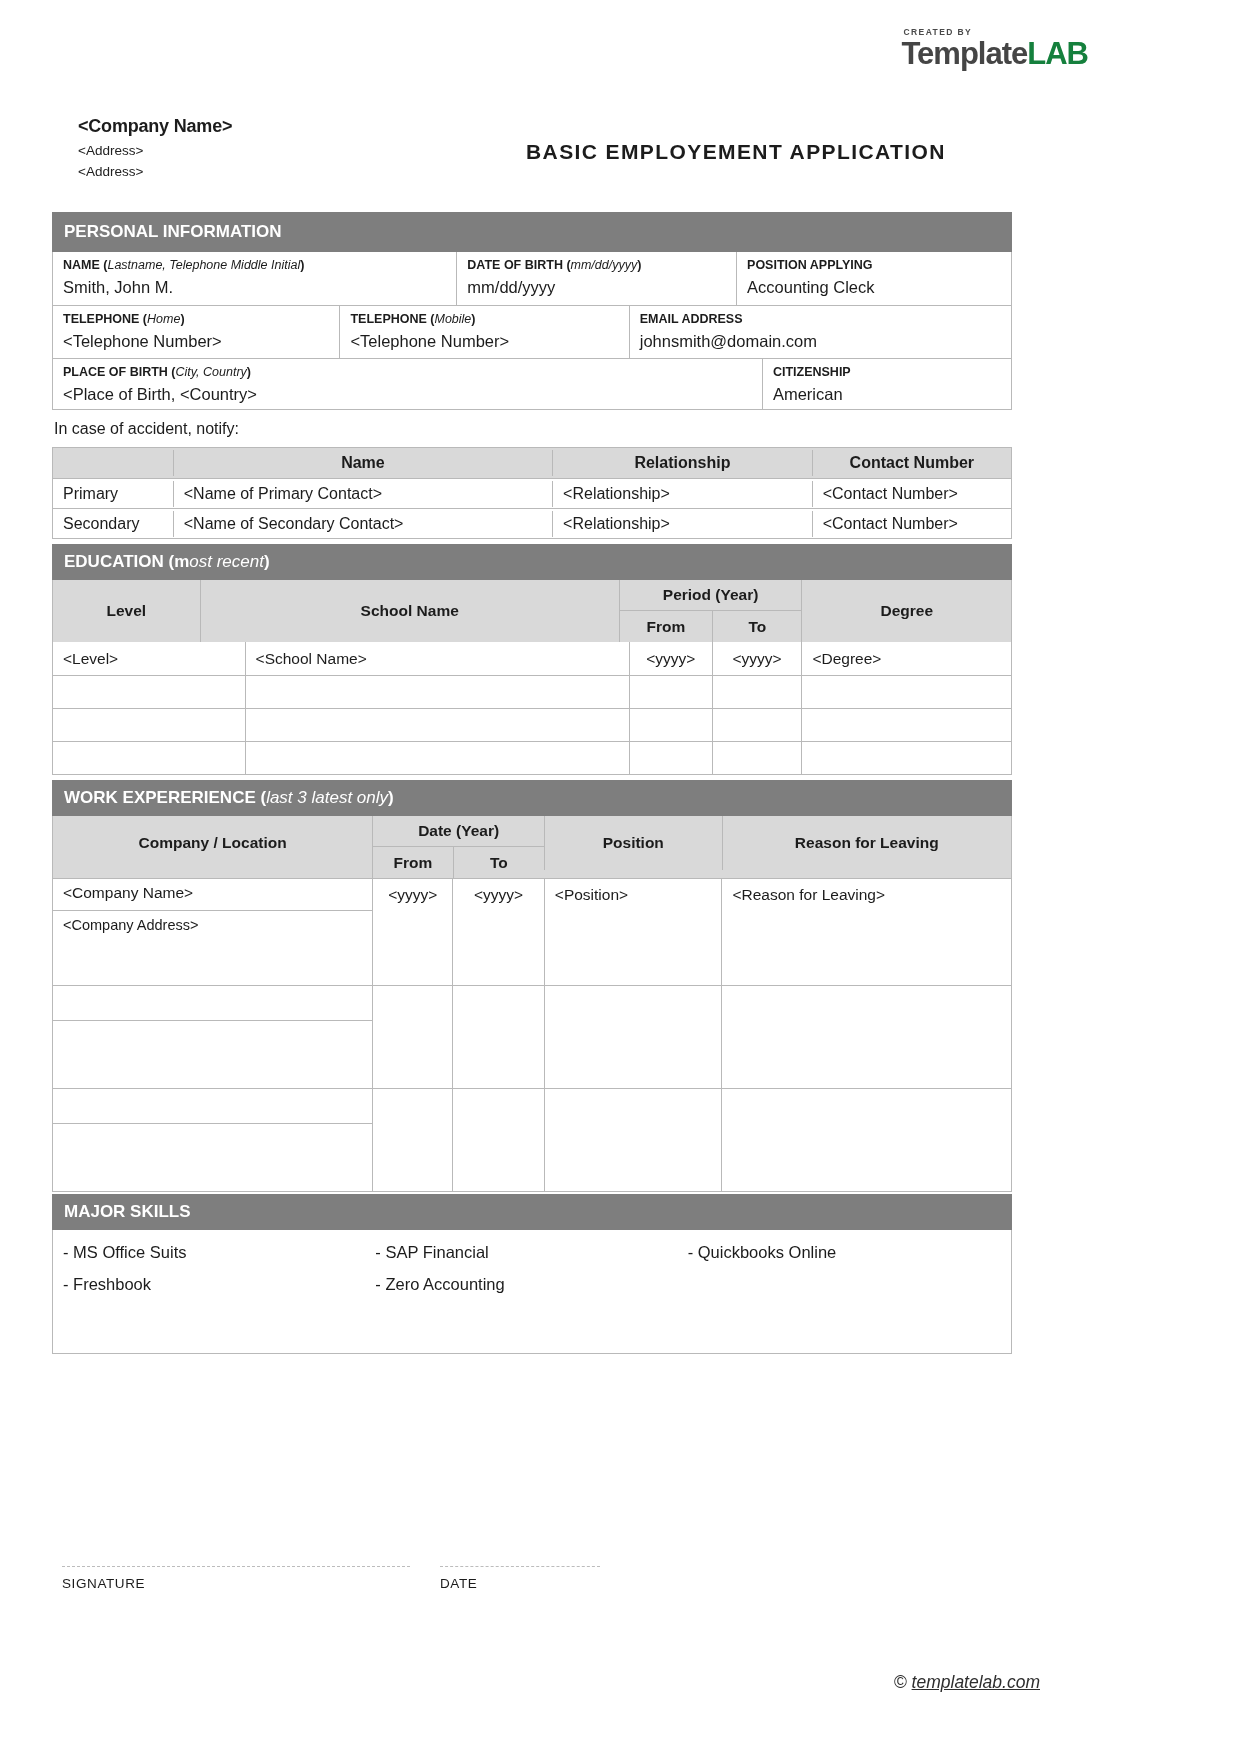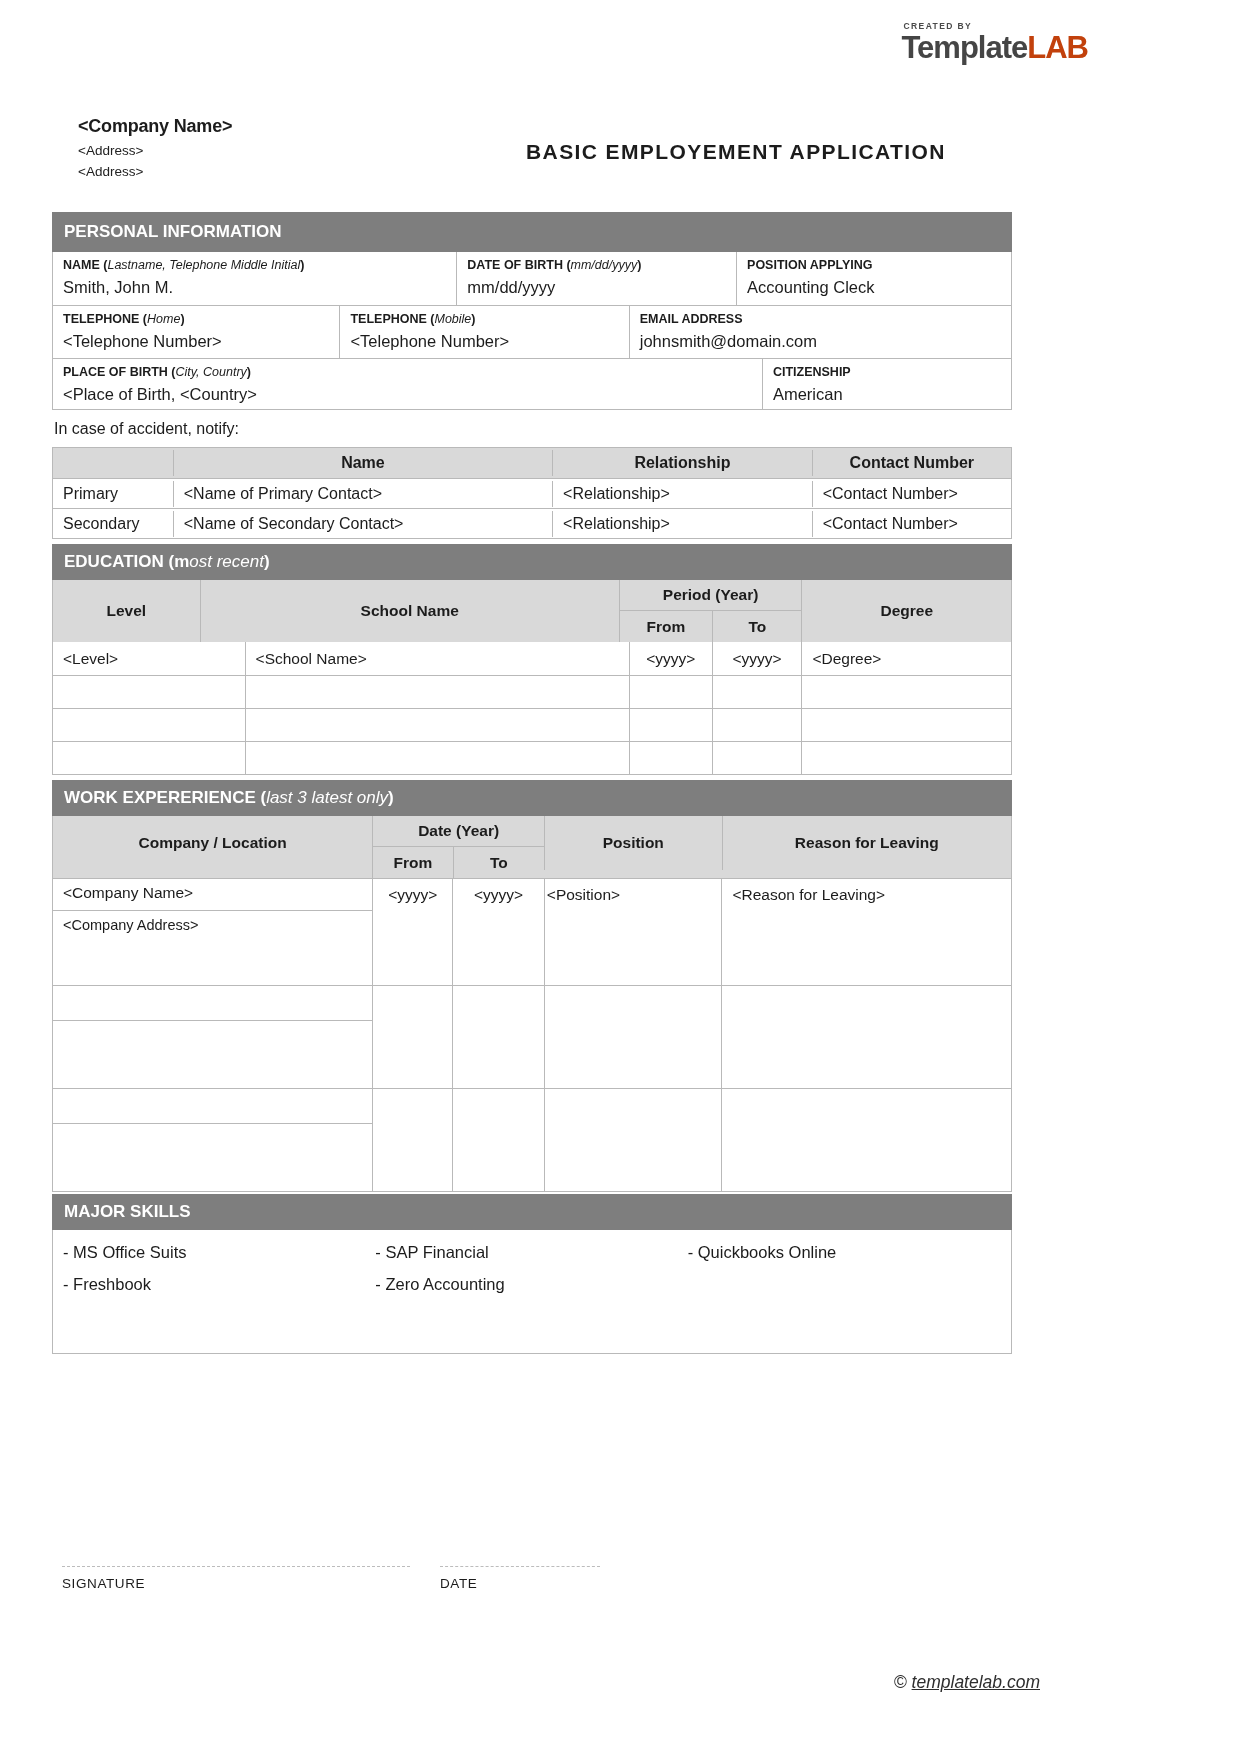--- a/index.html
+++ b/index.html
@@ -1,25 +1,25 @@
 <!DOCTYPE html>
 <html><head>
 <meta charset="utf-8">
 <style>
   html,body{margin:0;padding:0;background:#fff;}
   .sheet{
     position:relative;width:1240px;height:1754px;background:#ffffff;
     font-family:"Liberation Sans", sans-serif;color:#1c1c1c;overflow:hidden;
   }
   
-  .logo{position:absolute;top:22px;right:152px;line-height:1;}
+  .logo{position:absolute;top:28px;right:152px;line-height:1;}
   .logo-created{font-size:8.5px;font-weight:bold;letter-spacing:1.4px;color:#4a4a4a;margin-left:2px;}
   .logo-brand{font-size:31px;font-weight:bold;letter-spacing:-1px;margin-top:1px;}
   .logo-template{color:#454545;}
-  .logo-lab{color:#c2410c;}
+  .logo-lab{color:#15803d;}
   
   .doc-header{position:absolute;top:116px;left:78px;width:1090px;}
   .company-name{font-size:18px;font-weight:bold;letter-spacing:-0.2px;}
   .company-address{font-size:13.5px;margin-top:6px;color:#222;}
   .doc-title{position:absolute;top:24px;left:448px;font-size:21px;font-weight:bold;letter-spacing:1.4px;white-space:nowrap;}
   
   .form{position:absolute;top:212px;left:52px;width:960px;}
   .bar{
     background:#7e7e7e;color:#ffffff;display:flex;align-items:center;
     padding:0 12px;font-size:17px;font-weight:bold;box-sizing:border-box;
@@ -66,21 +66,21 @@
   .w-hc{display:flex;align-items:center;justify-content:center;box-sizing:border-box;height:54px;}
   .w-hc + .w-hc, .w-hc + .w-group, .w-group + .w-hc{border-left:1px solid #b9b9b9;}
   .w-c{width:33.33%;} .w-p{width:18.54%;} .w-r{flex:1;}
   .w-group{width:17.92%;box-sizing:border-box;}
   .w-block{display:flex;border-top:1px solid #b9b9b9;box-sizing:border-box;}
   .w-company{width:33.33%;display:flex;flex-direction:column;box-sizing:border-box;}
   .w-name{border-bottom:1px solid #b9b9b9;padding:5px 10px;font-size:15.5px;box-sizing:border-box;}
   .w-addr{flex:1;padding:6px 10px;font-size:14.5px;box-sizing:border-box;}
   .w-cell{box-sizing:border-box;border-left:1px solid #b9b9b9;padding:7px 8px;font-size:15.5px;}
   .w-from{width:8.33%;text-align:center;} .w-to{width:9.58%;text-align:center;}
-  .w-pos{width:18.54%;padding-left:2px;} .w-reason{flex:1;padding-left:10px;}
+  .w-pos{width:18.54%;padding-left:10px;} .w-reason{flex:1;padding-left:10px;}
   .b1-name{height:32px;} .b23-name{height:35px;}
   .blk1{height:107px;} .blk2{height:103px;} .blk3{height:103px;}
   
   .skills-box{border:1px solid #b9b9b9;border-top:0;height:124px;box-sizing:border-box;padding:13px 10px;}
   .skills-grid{display:grid;grid-template-columns:33.3% 33.3% 33.4%;row-gap:13px;}
   .skill-item{font-size:16.5px;}
   
   .sig-area{margin-top:200px;display:flex;margin-left:10px;}
   .sig-block{margin-right:30px;}
   .sig-line{border-bottom:1.5px dashed #bcbcbc;height:12px;}

